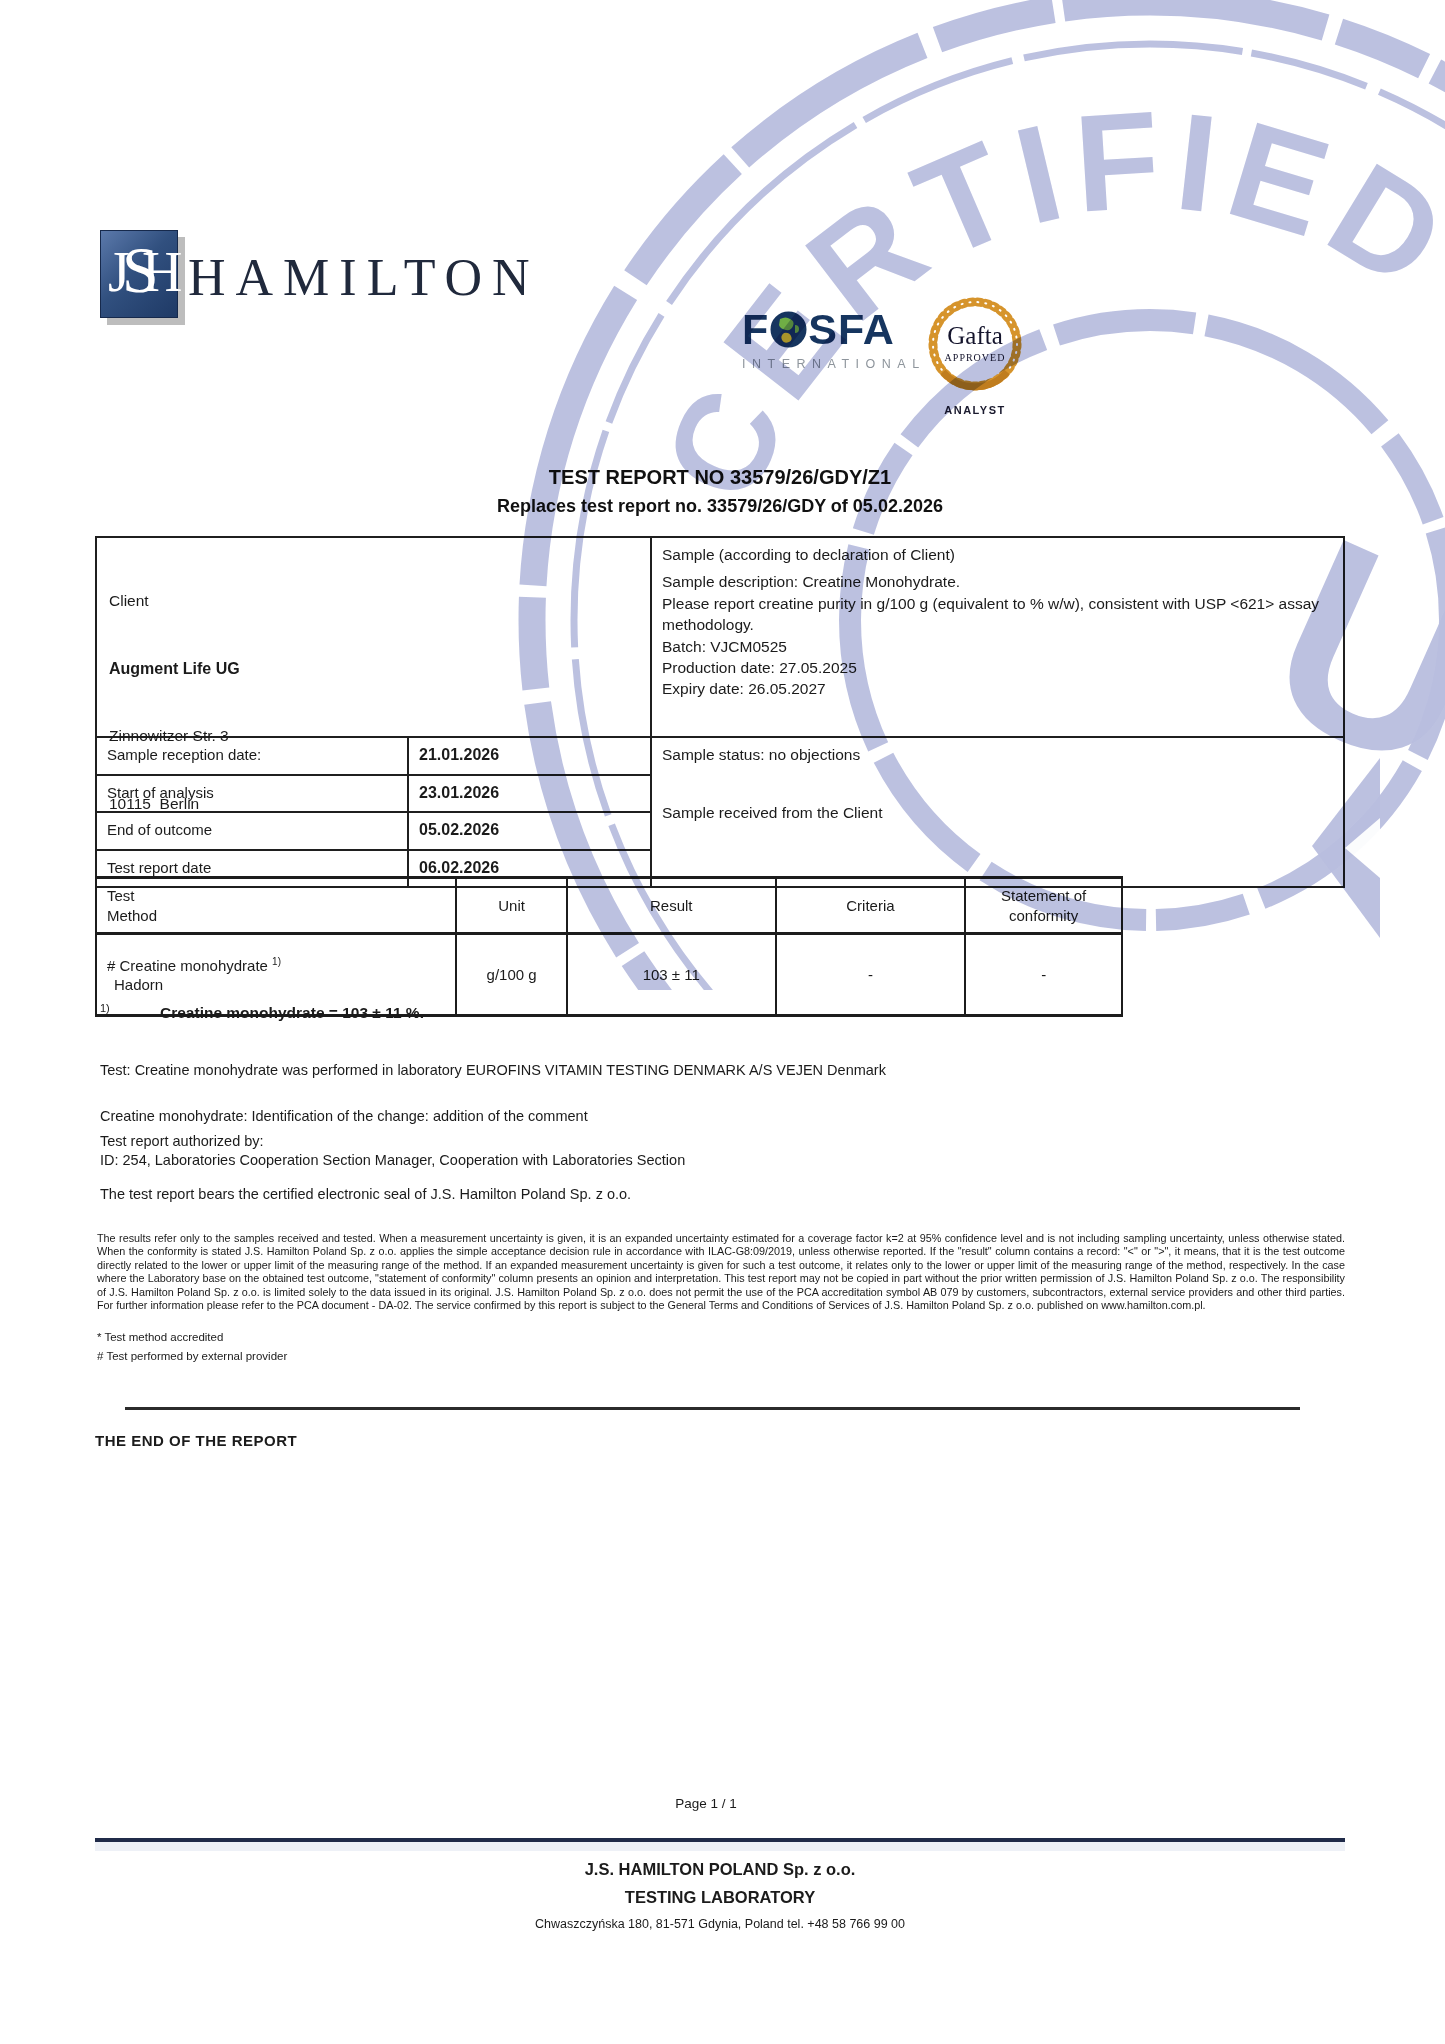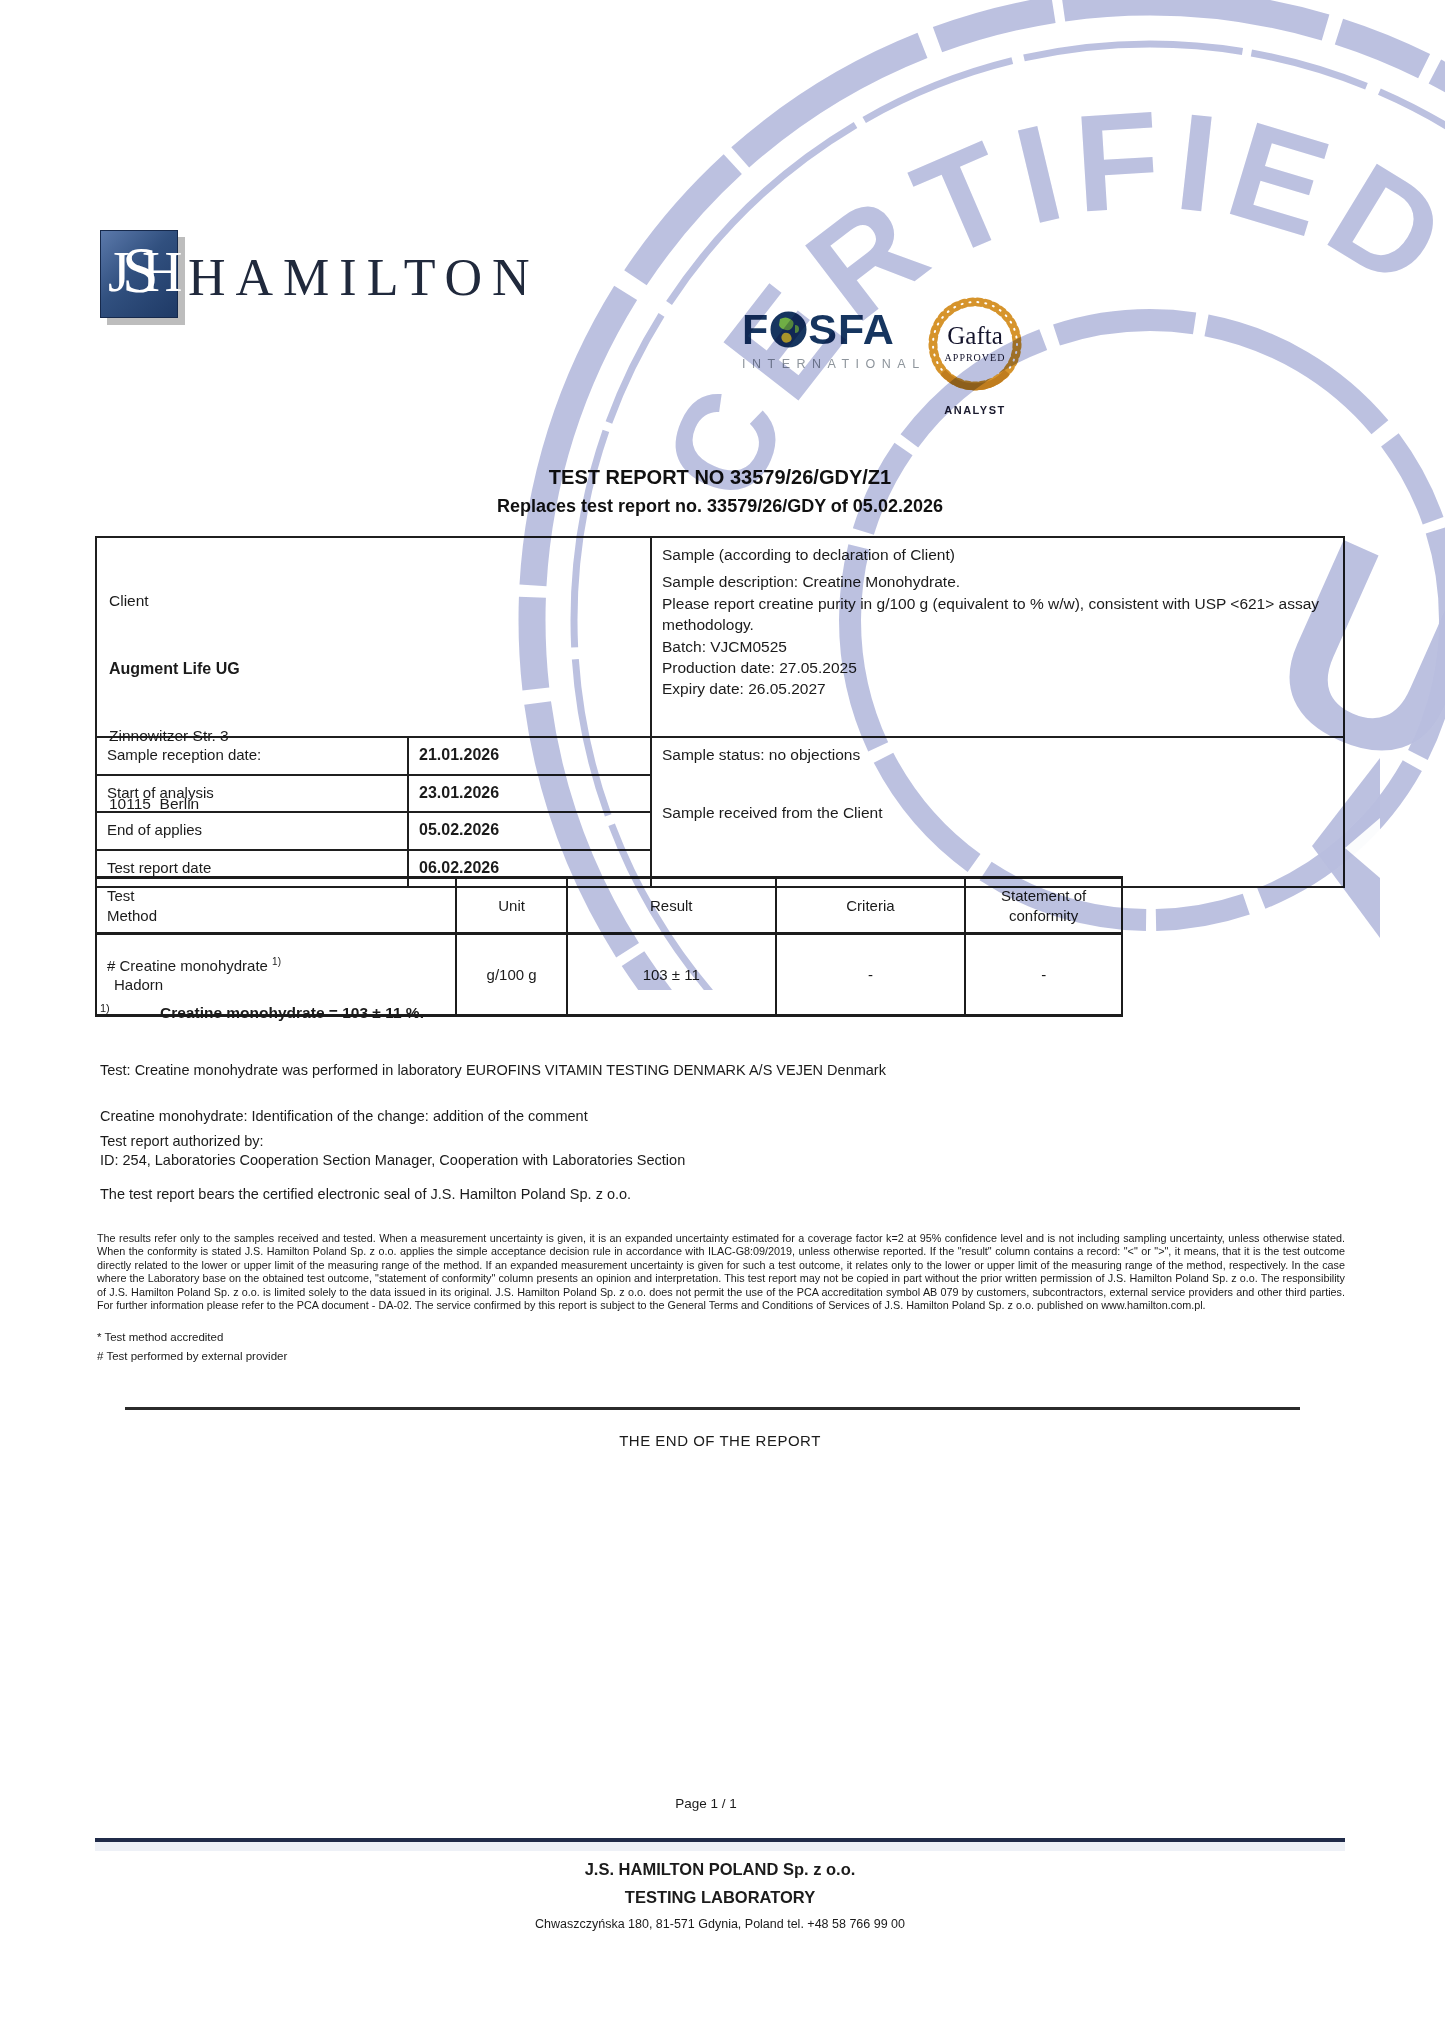--- a/index.html
+++ b/index.html
@@ -69,22 +69,22 @@
 
   
   .fn-sup{position:absolute;left:100px;top:1002px;font-size:11px}
   .fn-text{position:absolute;left:160px;top:1004px;font-size:15.5px;font-weight:700}
   .note{position:absolute;left:100px;font-size:14.5px}
   .disclaimer{position:absolute;left:97px;top:1232px;width:1248px;font-size:10.8px;
               line-height:1.24;text-align:justify;color:#1a1a1a}
   .legend{position:absolute;left:97px;font-size:11.5px}
 
   .end-divider{position:absolute;left:125px;top:1407px;width:1175px;height:3px;background:#2b2b2b}
-  .end-text{position:absolute;left:95px;top:1432px;width:1250px;text-align:center;
-            font-size:15px;font-weight:normal;letter-spacing:.5px}
+  .end-text{position:absolute;left:95px;top:1432px;width:1250px;
+            font-size:15px;font-weight:bold;letter-spacing:.5px}
 
   .page-num{position:absolute;left:8px;top:1796px;width:1396px;text-align:center;font-size:13.5px}
 
   .footer-line{position:absolute;left:95px;top:1838px;width:1250px;height:4px;background:#202b49}
   .footer-band{position:absolute;left:95px;top:1842px;width:1250px;height:9px;background:#eef1f7}
   .f-company{position:absolute;left:95px;top:1860px;width:1250px;text-align:center;
              font-size:16.5px;font-weight:bold}
   .f-lab{position:absolute;left:95px;top:1888px;width:1250px;text-align:center;
          font-size:16.5px;font-weight:bold}
   .f-addr{position:absolute;left:95px;top:1917px;width:1250px;text-align:center;font-size:12.5px}
@@ -141,21 +141,21 @@
         </div>
         <div class="date-row">
           <div class="date-label">Sample reception date:</div>
           <div class="date-value">21.01.2026</div>
         </div>
         <div class="date-row">
           <div class="date-label">Start of analysis</div>
           <div class="date-value">23.01.2026</div>
         </div>
         <div class="date-row">
-          <div class="date-label">End of applies</div>
+          <div class="date-label">End of outcome</div>
           <div class="date-value">05.02.2026</div>
         </div>
         <div class="date-row">
           <div class="date-label">Test report date</div>
           <div class="date-value">06.02.2026</div>
         </div>
       </div>
       <div class="info-right">
         <div class="sample-cell">
           <div class="sample-h">Sample (according to declaration of Client)</div>

